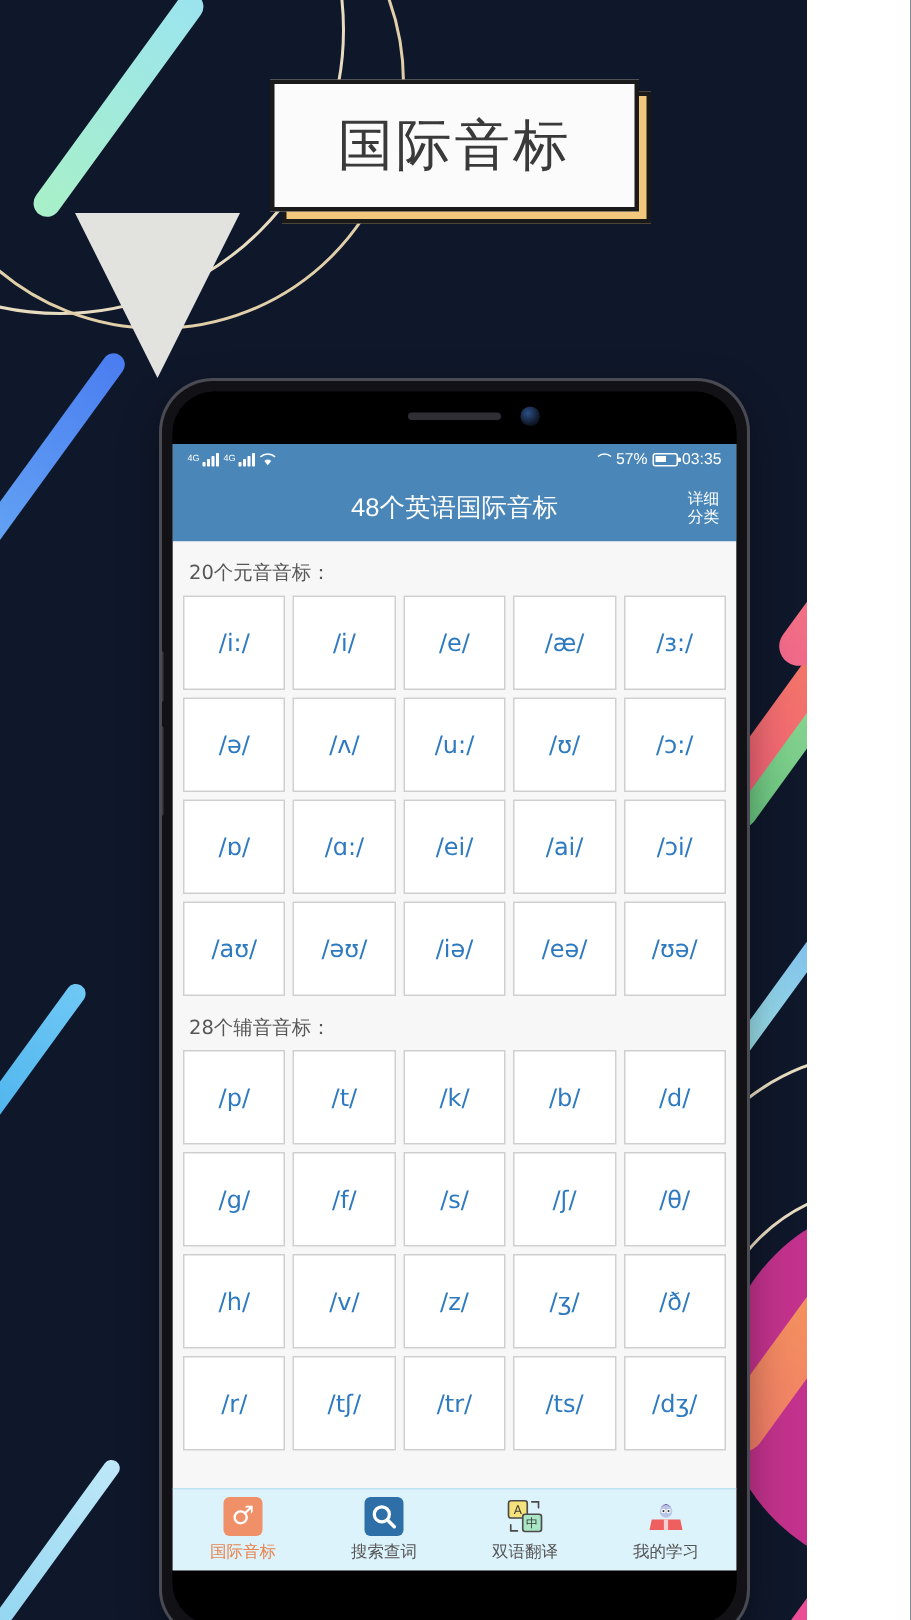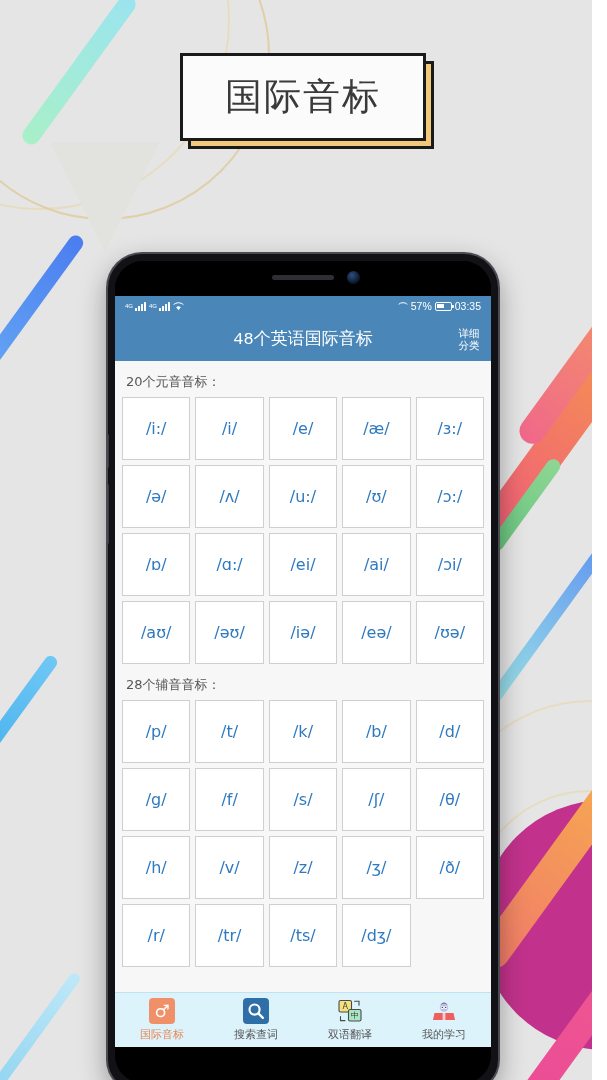--- a/index.html
+++ b/index.html
@@ -5,22 +5,22 @@
   * { box-sizing: border-box; margin: 0; padding: 0; }
   html, body {
     width: 607px; height: 1080px;
     overflow: hidden;
     font-family: "Liberation Sans", "DejaVu Sans", sans-serif;
   }
 
   
   #poster {
     position: relative;
-    width: 592px; height: 1080px;
-    background: #e5e5e5;
+    width: 538px; height: 1080px;
+    background: #0f172a;
     overflow: hidden;
   }
   .deco { position: absolute; pointer-events: none; }
 
   
   .stripe {
     position: absolute;
     border-radius: 100px;
     transform-origin: center;
   }
@@ -168,21 +168,21 @@
   
   #app-header {
     height: 45px;
     background: #4a87b8;
     display: flex; align-items: center;
     position: relative;
   }
   #app-title {
     flex: 1; text-align: center;
     color: #ffffff; font-size: 17px;
-    font-family: Liberation Mono, monospace;
+    font-family: Liberation Sans, sans-serif;
   }
   #header-action {
     position: absolute; right: 9px; top: 50%;
     transform: translateY(-50%);
     color: #fff; font-size: 10.5px; line-height: 12px;
     text-align: center; width: 26px;
     font-family: "DejaVu Sans", "Liberation Sans", sans-serif;
   }
 
   
@@ -392,20 +392,21 @@
             <div class="cell">/f/</div>
             <div class="cell">/s/</div>
             <div class="cell">/ʃ/</div>
             <div class="cell">/θ/</div>
             <div class="cell">/h/</div>
             <div class="cell">/v/</div>
             <div class="cell">/z/</div>
             <div class="cell">/ʒ/</div>
             <div class="cell">/ð/</div>
             <div class="cell">/r/</div>
+            <div class="cell">/tʃ/</div>
             <div class="cell">/tr/</div>
             <div class="cell">/ts/</div>
             <div class="cell">/dʒ/</div>
           </div>
           <div style="height:60px"></div>
         </div>
 
         <div id="bottom-nav">
 
           <div class="nav-item active">

